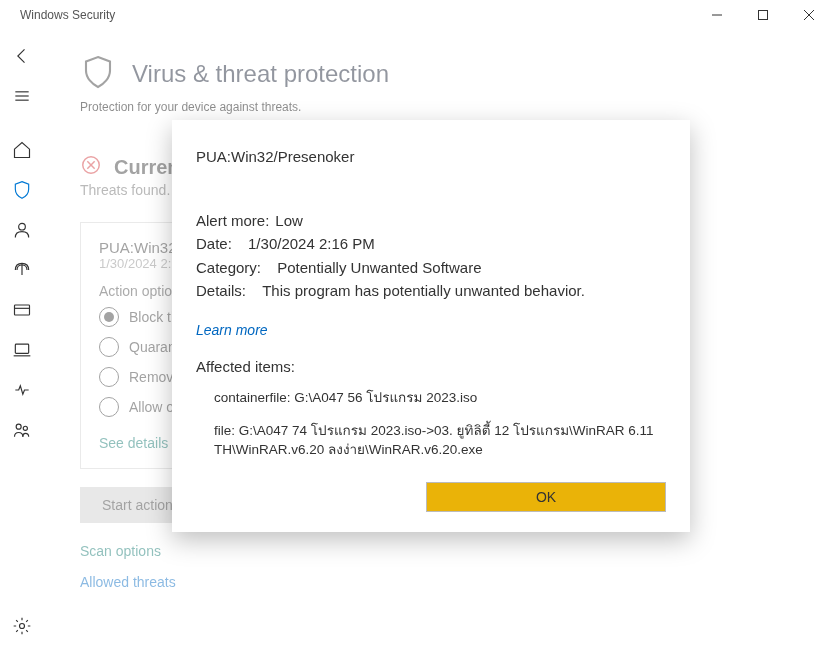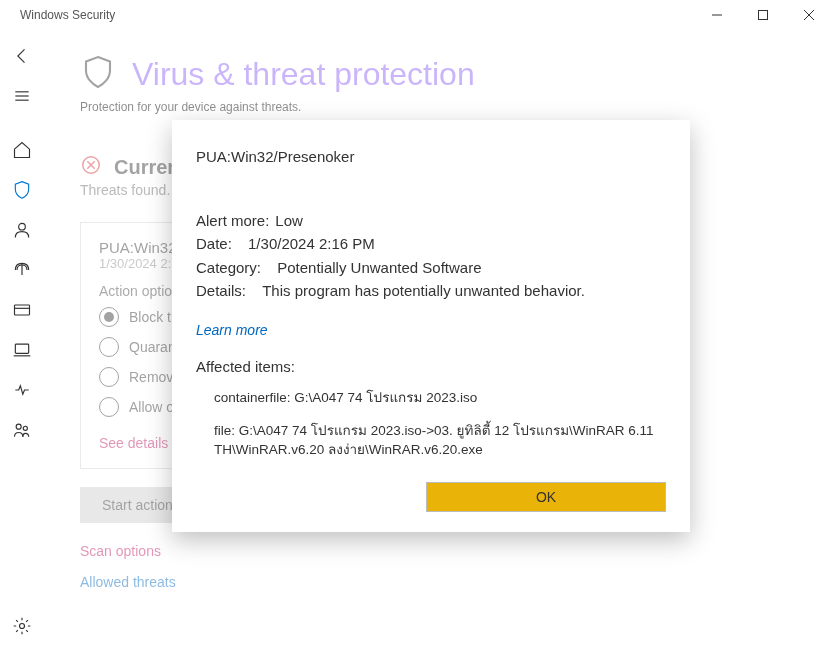--- a/index.html
+++ b/index.html
@@ -11,34 +11,34 @@
 .main-area { display: flex; height: calc(100% - 30px); position: relative; }
 .sidebar { width: 44px; display: flex; flex-direction: column; align-items: center; padding-top: 8px; gap: 0; }
 .sb-item { width: 44px; height: 40px; display: flex; align-items: center; justify-content: center; color: #333; position: relative; }
 .sb-item.active { color: #0078d4; }
 .sb-spacer { flex: 1; }
 .sb-icon svg { width: 20px; height: 20px; stroke: currentColor; fill: none; stroke-width: 1.4; }
 .content { flex: 1; padding: 24px 36px 0 36px; position: relative; }
 .backdrop { position: absolute; inset: 0; background: rgba(255,255,255,0.55); z-index: 5; pointer-events: none; }
 .page-header { display: flex; align-items: center; gap: 16px; margin-bottom: 6px; }
 .page-header svg { width: 36px; height: 36px; stroke: #333; fill: none; stroke-width: 1.4; }
-.page-title { font-size: 32px; font-weight: 400; color: #8b5cf6; }
+.page-title { font-size: 24px; font-weight: 400; color: #0f172a; }
 .page-sub { font-size: 12px; color: #000000; margin-bottom: 40px; }
 .section-header { display: flex; align-items: center; gap: 12px; margin-bottom: 2px; }
 .section-header svg { width: 22px; height: 22px; }
 .section-title { font-size: 20px; color: #333; }
 .section-sub { font-size: 14px; color: #666; margin-bottom: 24px; }
 .threat-card { border: 1px solid #d0d0d0; padding: 16px 18px; margin-bottom: 18px; width: 540px; }
 .threat-name { font-size: 15px; color: #333; }
 .threat-date { font-size: 13px; color: #888; margin-bottom: 12px; }
 .action-label { font-size: 14px; color: #444; margin-bottom: 8px; }
 .radio-row { display: flex; align-items: center; gap: 10px; margin-bottom: 10px; font-size: 14px; color: #333; }
 .radio-outer { width: 20px; height: 20px; border: 1px solid #333; border-radius: 50%; display: flex; align-items: center; justify-content: center; }
 .radio-outer.checked .radio-inner { width: 10px; height: 10px; background: #333; border-radius: 50%; }
-.link { color: #be185d; font-size: 14px; cursor: pointer; }
+.link { color: #0f766e; font-size: 14px; cursor: pointer; }
 .link.card-link { margin-top: 8px; display: inline-block; }
 .start-btn { background: #ccc; color: #333; border: none; padding: 10px 22px; font-size: 14px; margin-bottom: 20px; }
 .scan-link { display: block; margin-bottom: 14px; }
 .cutoff { font-size: 14px; color: #0067c0; }
 .dialog { position: absolute; left: 172px; top: 120px; width: 518px; height: 412px; background: #fff; box-shadow: 0 8px 24px rgba(0,0,0,0.25); z-index: 10; padding: 28px 24px 20px 24px; display: flex; flex-direction: column; }
 .dlg-title { font-size: 15px; color: #333; margin-bottom: 44px; }
 .dlg-body { font-size: 15px; color: #333; line-height: 1.55; }
 .dlg-row { display: flex; gap: 6px; }
 .dlg-label { }
 .dlg-learn { color: #0067c0; font-size: 14px; margin-top: 20px; margin-bottom: 20px; display: inline-block; font-style: italic; }
@@ -209,18 +209,18 @@
     <div class="dlg-row">
         <span class="dlg-label">Alert more:</span> 
         <span>Low</span>
       </div>
     <div class="dlg-row"><span class="dlg-label">Date:</span>&nbsp;<span>1/30/2024 2:16 PM</span></div>
     <div class="dlg-row"><span class="dlg-label">Category:</span>&nbsp;<span>Potentially Unwanted Software</span></div>
     <div class="dlg-row"><span class="dlg-label">Details:</span>&nbsp;<span>This program has potentially unwanted behavior.</span></div>
   </div>
   <a class="dlg-learn">Learn more</a>
   <div class="dlg-aff-title">Affected items:</div>
-  <div class="dlg-aff-item">containerfile: G:\A047 74 โปรแกรม 2023.iso</div>
+  <div class="dlg-aff-item">containerfile: G:\A047 56 โปรแกรม 2023.iso</div>
   <div class="dlg-aff-item">file: G:\A047 74 โปรแกรม 2023.iso-&gt;03. ยูทิลิตี้ 12 โปรแกรม\WinRAR 6.11 TH\WinRAR.v6.20 ลงง่าย\WinRAR.v6.20.exe</div>
   <div class="dlg-footer">
     <button class="ok-btn">OK</button>
   </div>
 </div>
 
 </body></html>

